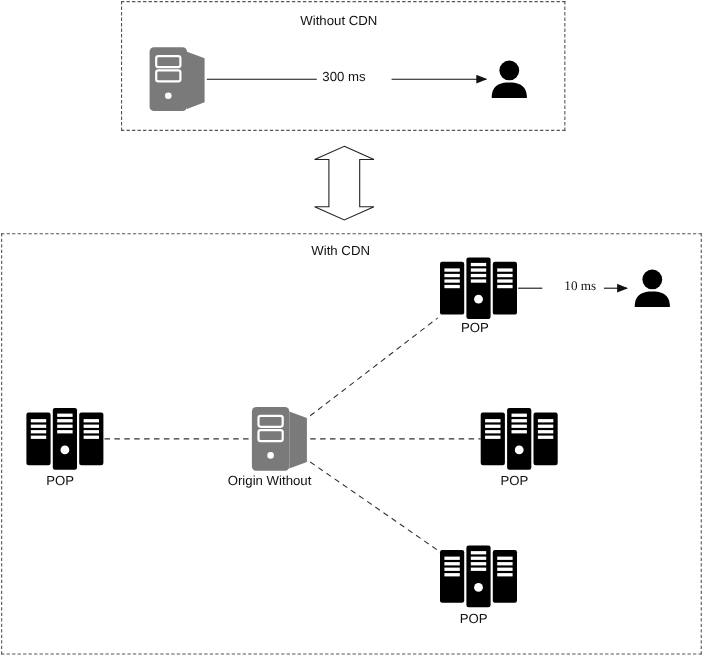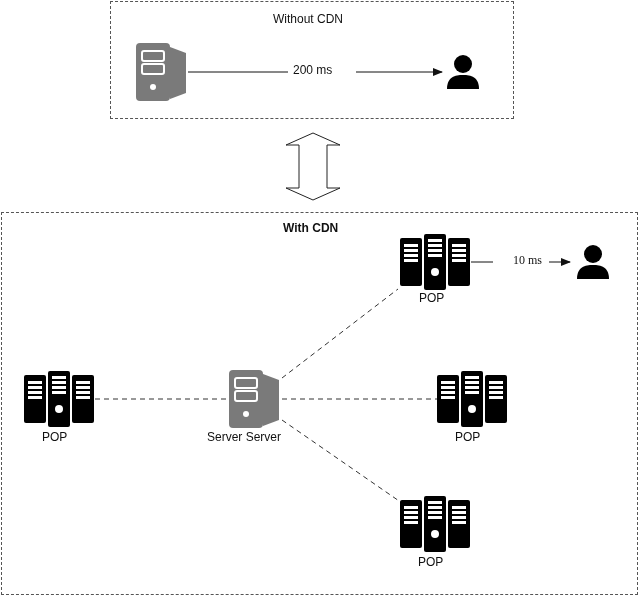--- a/index.html
+++ b/index.html
@@ -73,21 +73,21 @@
   <use href="#pop" x="24" y="371"></use>
   <use href="#pop" x="437" y="371"></use>
   <use href="#pop" x="400" y="496"></use>
 
   <line x1="471" y1="262" x2="493" y2="262" stroke="#111" stroke-width="1"></line>
   <line x1="549" y1="262" x2="570" y2="262" stroke="#111" stroke-width="1" marker-end="url(#ah)"></line>
   <use href="#user" x="577" y="245"></use>
 </svg>
 
 <div class="label" style="left:273px;top:12px;">Without CDN</div>
-<div class="label" style="left:293px;top:63px;">200 ms</div>
-<div class="label" style="left:283px;top:221px;font-weight:bold;">With CDN</div>
+<div class="label" style="left:293px;top:63px;">300 ms</div>
+<div class="label" style="left:283px;top:221px;">With CDN</div>
 <div class="label" style="left:513px;top:253px;font-family:Liberation Serif, serif;">10 ms</div>
 
 <div class="label" style="left:419px;top:291px;">POP</div>
 <div class="label" style="left:42px;top:430px;">POP</div>
 <div class="label" style="left:455px;top:430px;">POP</div>
 <div class="label" style="left:418px;top:555px;">POP</div>
-<div class="label" style="left:207px;top:430px;">Server Server</div>
+<div class="label" style="left:207px;top:430px;">Origin Without</div>
 
 </body></html>

